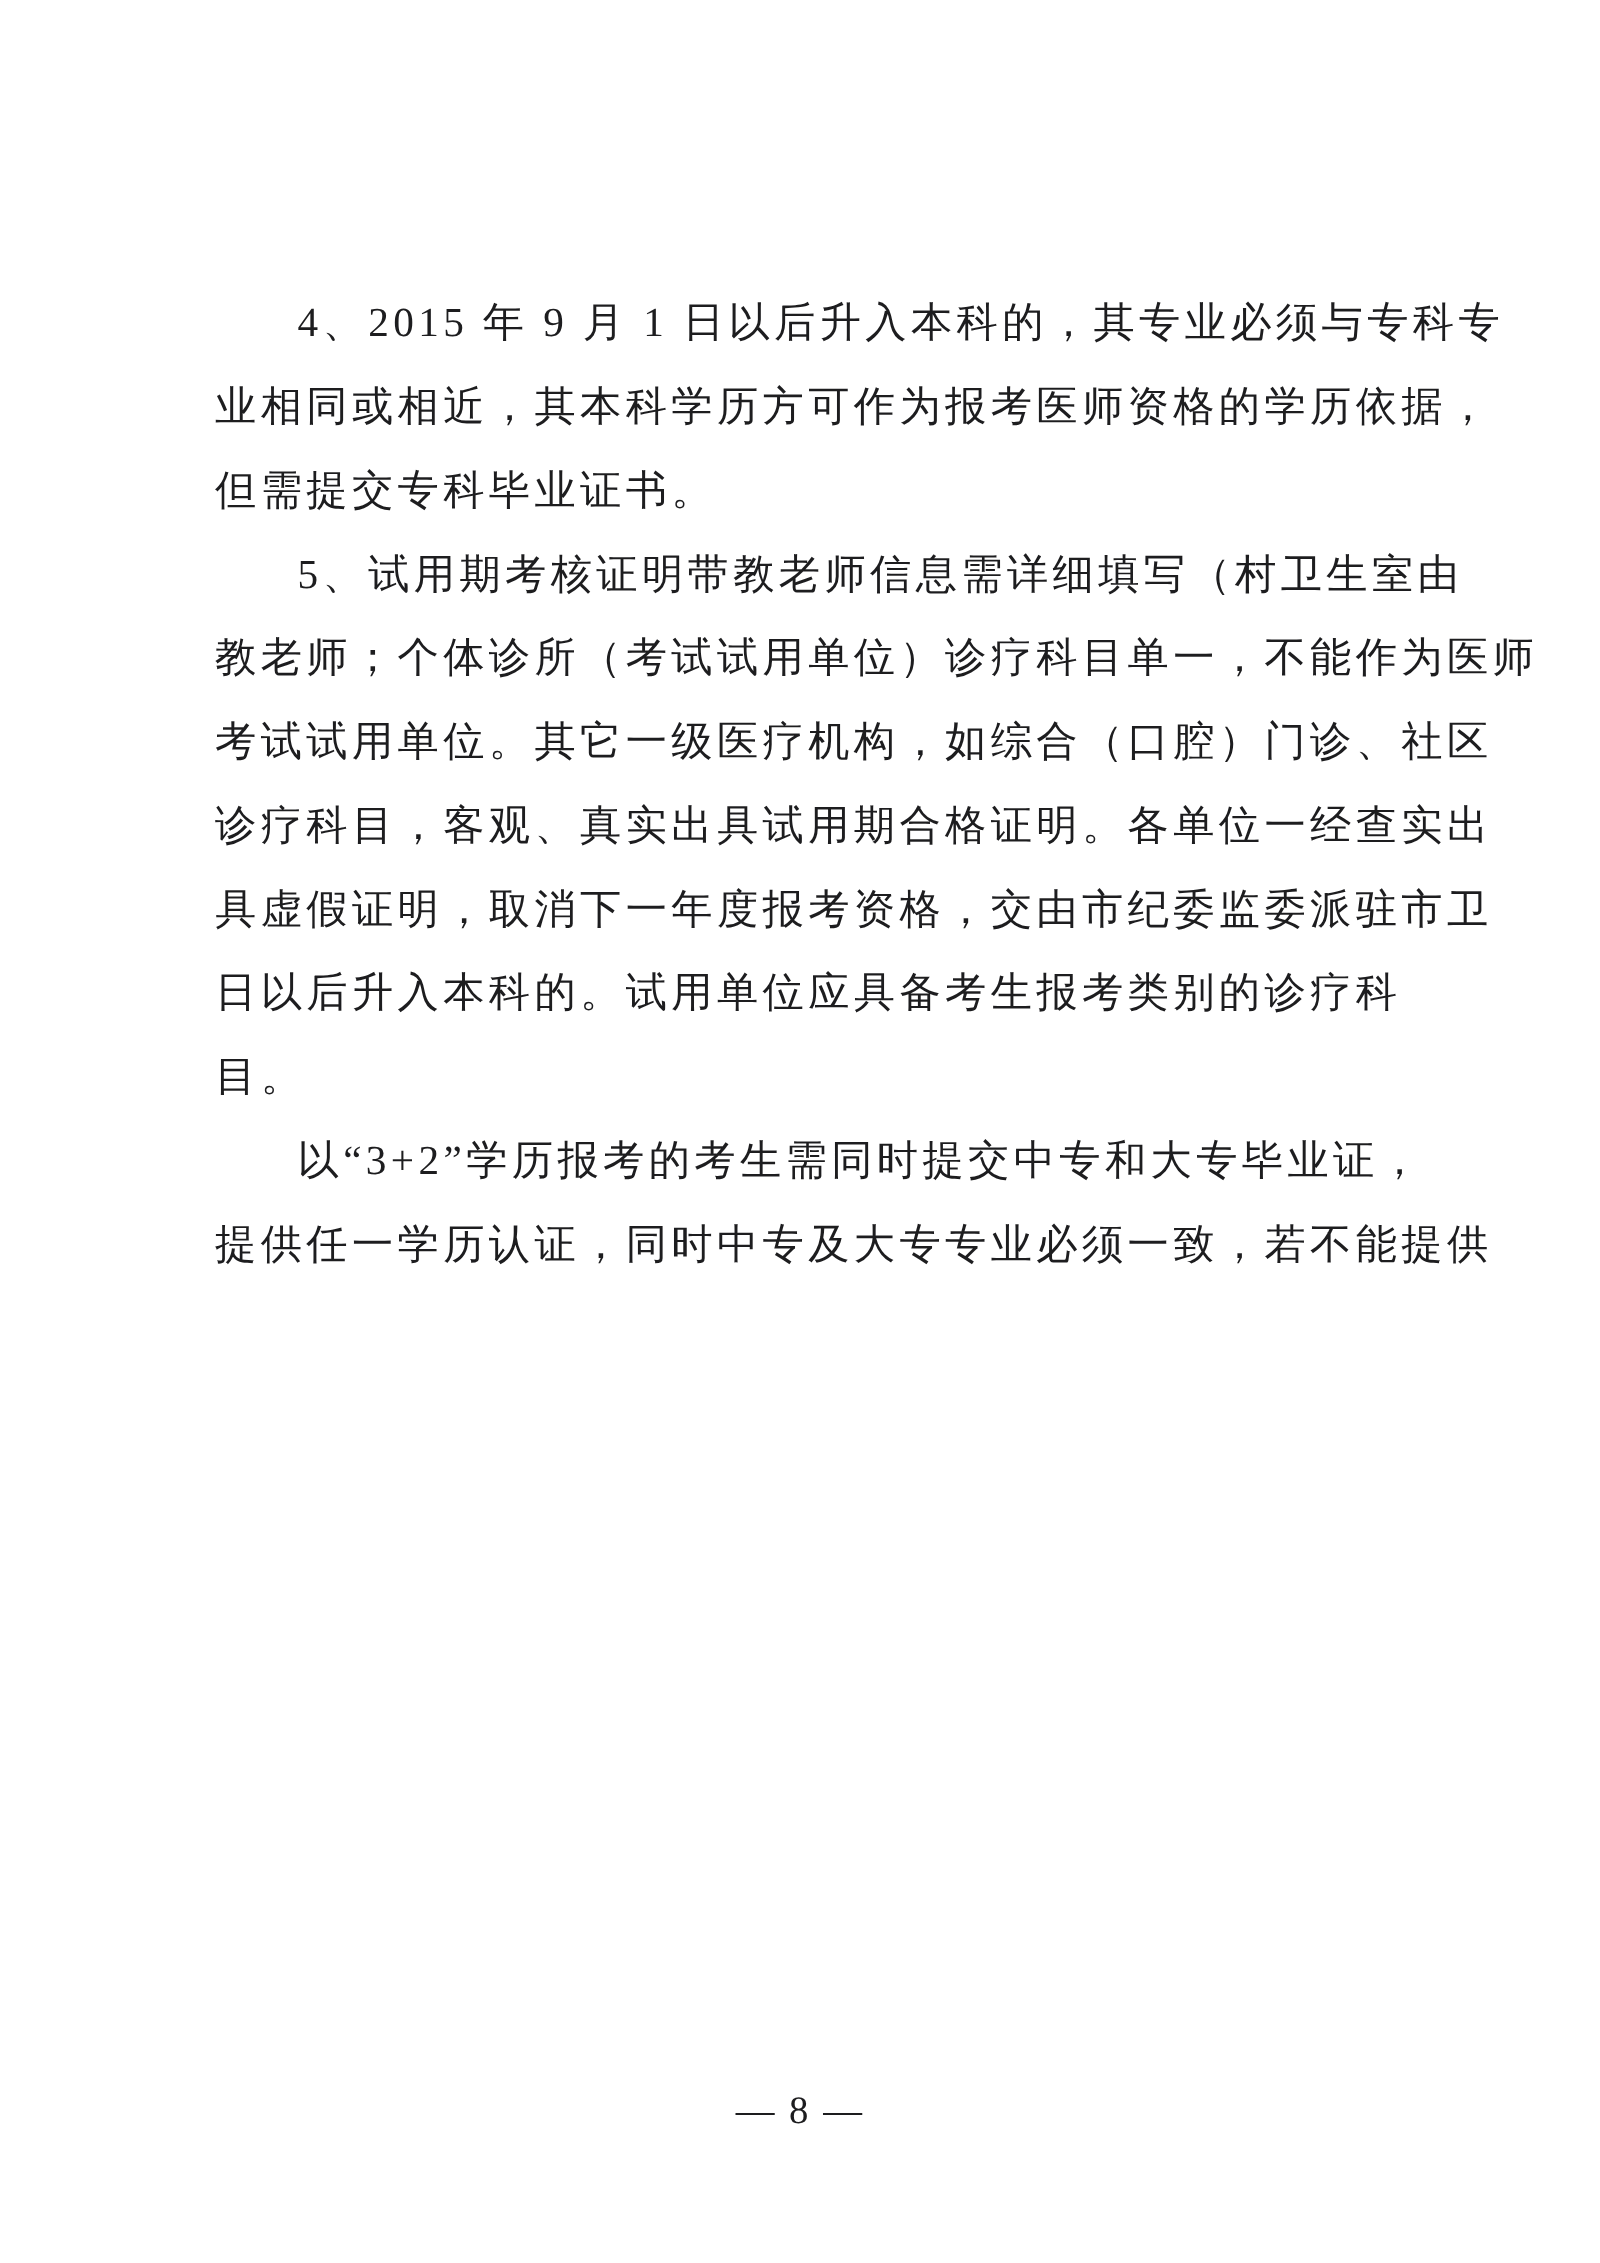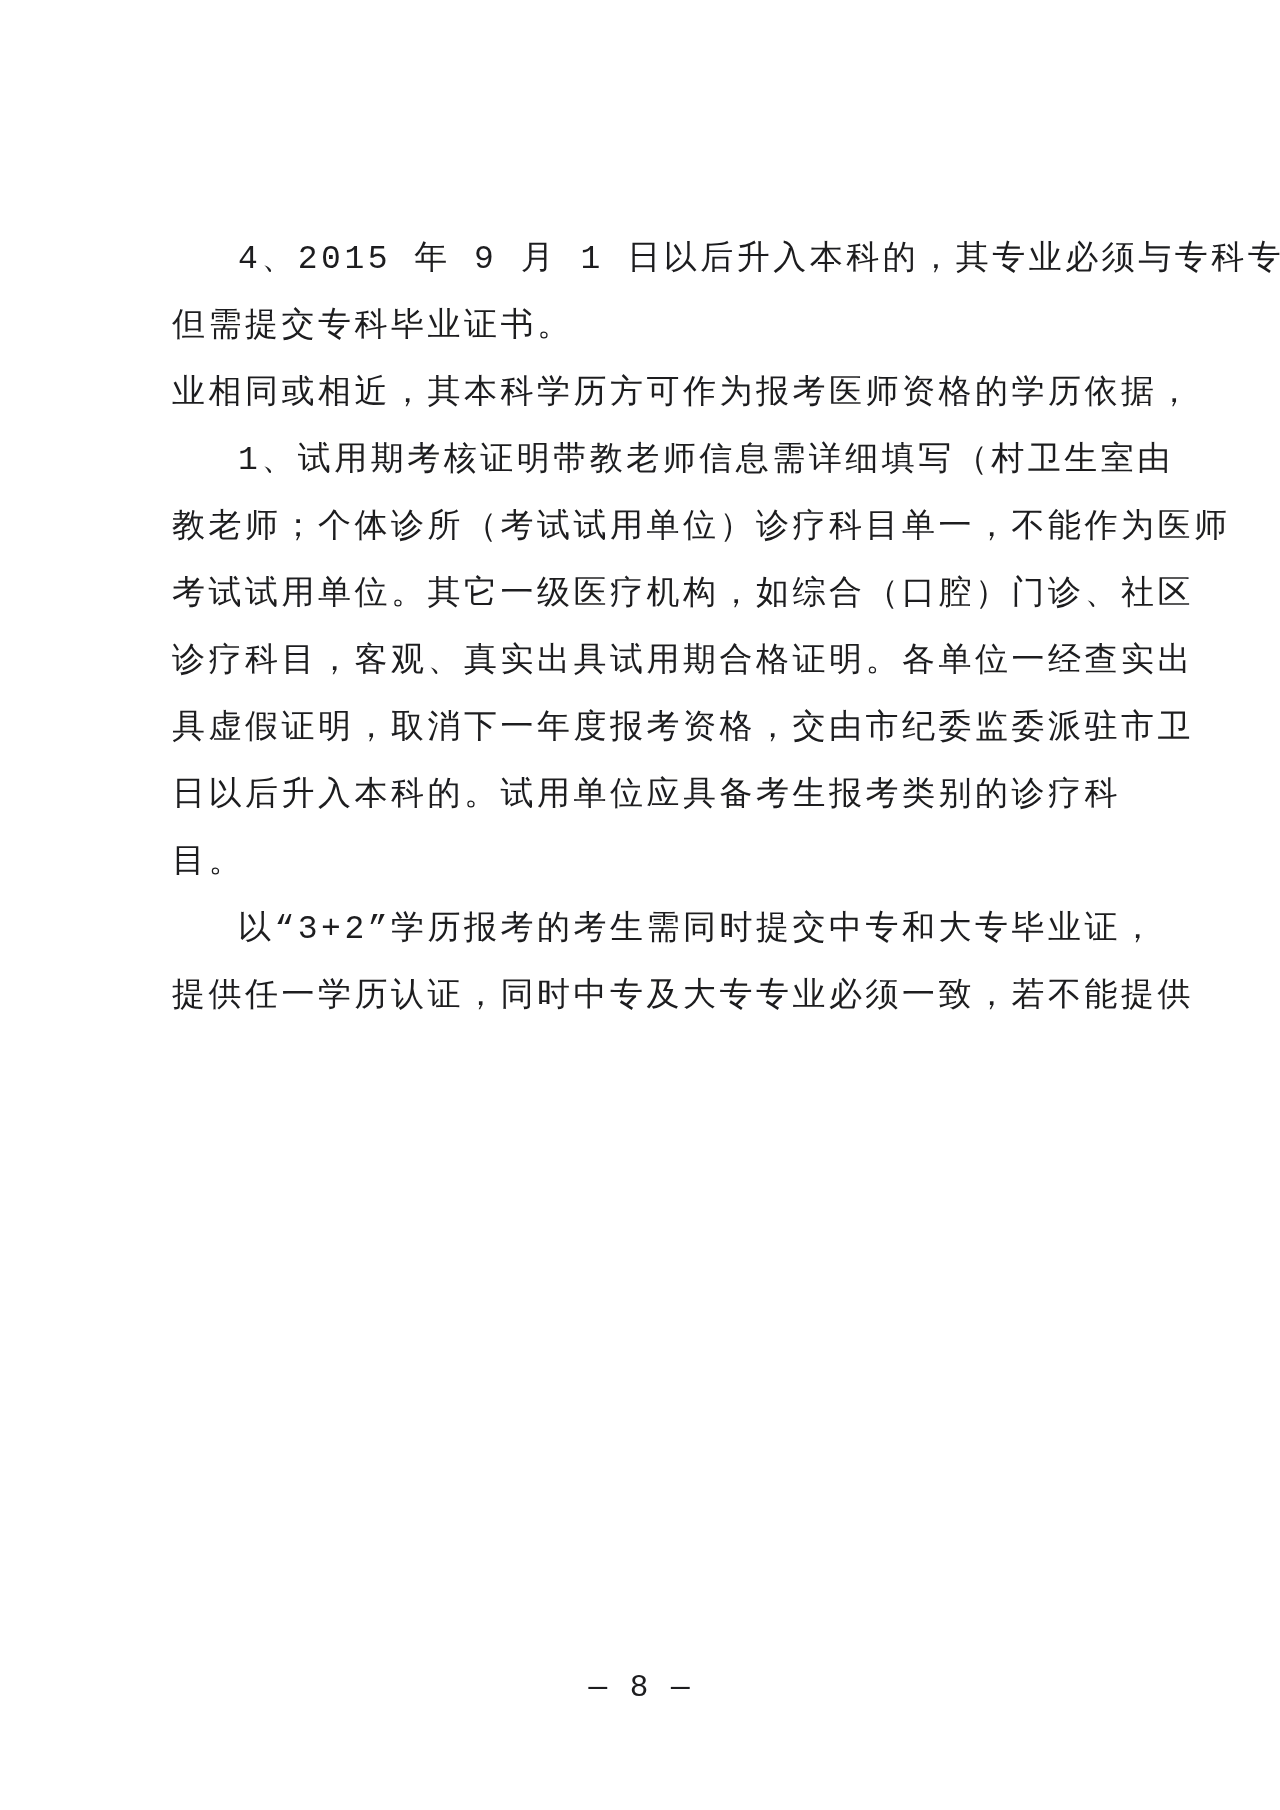--- a/index.html
+++ b/index.html
@@ -13,21 +13,21 @@
   body {
     background: var(--bg);
     width: 1280px;
   }
   .page {
     position: relative;
     width: 1280px;
     height: 1810px;
     background: var(--bg);
     overflow: hidden;
-    font-family: Liberation Mono, monospace;
+    font-family: Liberation Serif, serif;
     color: var(--fg);
   }
   .content {
     position: absolute;
     left: 172px;
     top: 226px;
     width: 944px;
   }
   .para {
     margin: 0;
@@ -63,26 +63,26 @@
   }
 </style>
 </head>
 <body>
 
 <div class="page">
   <div class="content">
 
     <div class="para">
       <div class="line first full">4、2015 年 9 月 1 日以后升入本科的，其专业必须与专科专</div>
+      <div class="line full">业相同或相近，其本科学历方可作为报考医师资格的学历依据，</div>
       <div class="line">但需提交专科毕业证书。</div>
-      <div class="line full">业相同或相近，其本科学历方可作为报考医师资格的学历依据，</div>
     </div>
 
     <div class="para">
-      <div class="line first full">1、试用期考核证明带教老师信息需详细填写（村卫生室由</div>
+      <div class="line first full">5、试用期考核证明带教老师信息需详细填写（村卫生室由</div>
       <div class="line full">教老师；个体诊所（考试试用单位）诊疗科目单一，不能作为医师</div>
       <div class="line full">考试试用单位。其它一级医疗机构，如综合（口腔）门诊、社区</div>
       <div class="line full">诊疗科目，客观、真实出具试用期合格证明。各单位一经查实出</div>
       <div class="line full">具虚假证明，取消下一年度报考资格，交由市纪委监委派驻市卫</div>
       <div class="line full">日以后升入本科的。试用单位应具备考生报考类别的诊疗科</div>
       <div class="line">目。</div>
     </div>
 
 
 

